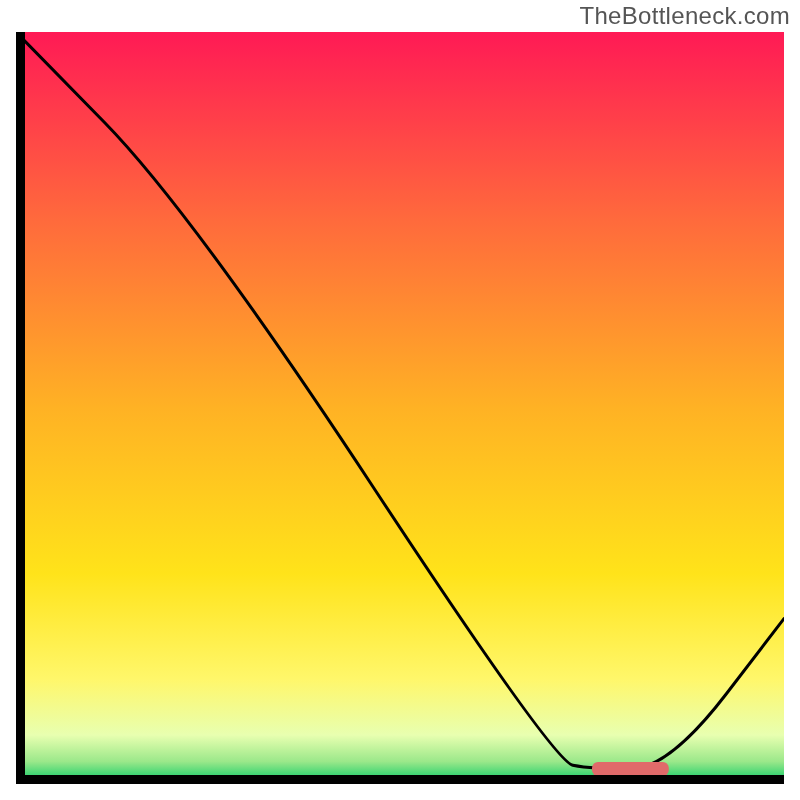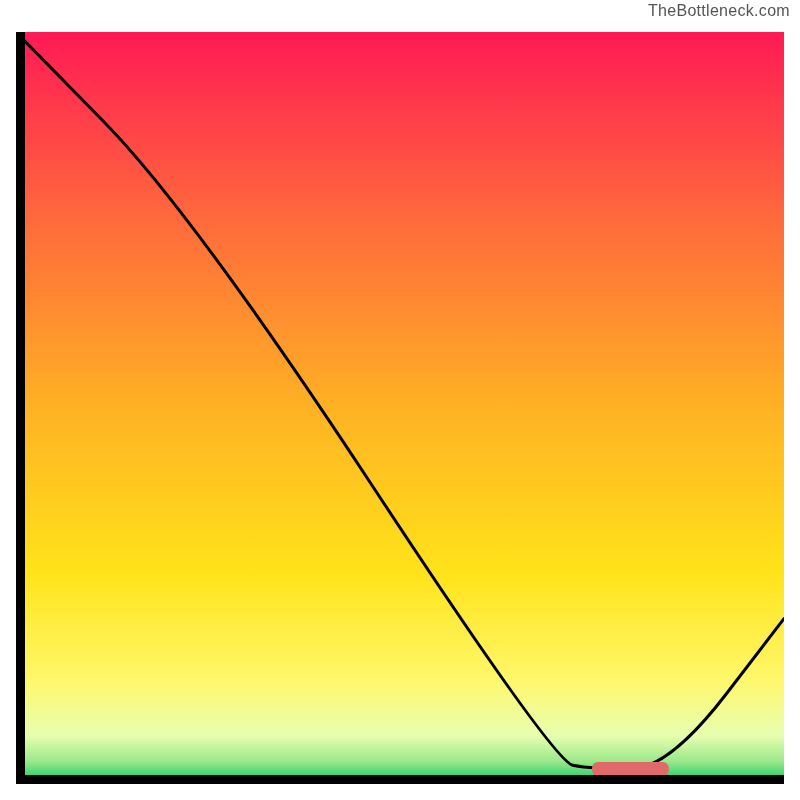--- a/index.html
+++ b/index.html
@@ -13,21 +13,21 @@
   .container {
     position: relative;
     width: 800px;
     height: 800px;
   }
   .watermark {
     position: absolute;
     top: 2px;
     right: 10px;
     color: #555;
-    font-size: 16px;
+    font-size: 24px;
     font-weight: 500;
     letter-spacing: 0.3px;
     user-select: none;
   }
   .plot-frame {
     position: absolute;
     left: 16px;
     top: 32px;
     width: 768px;
     height: 752px;

